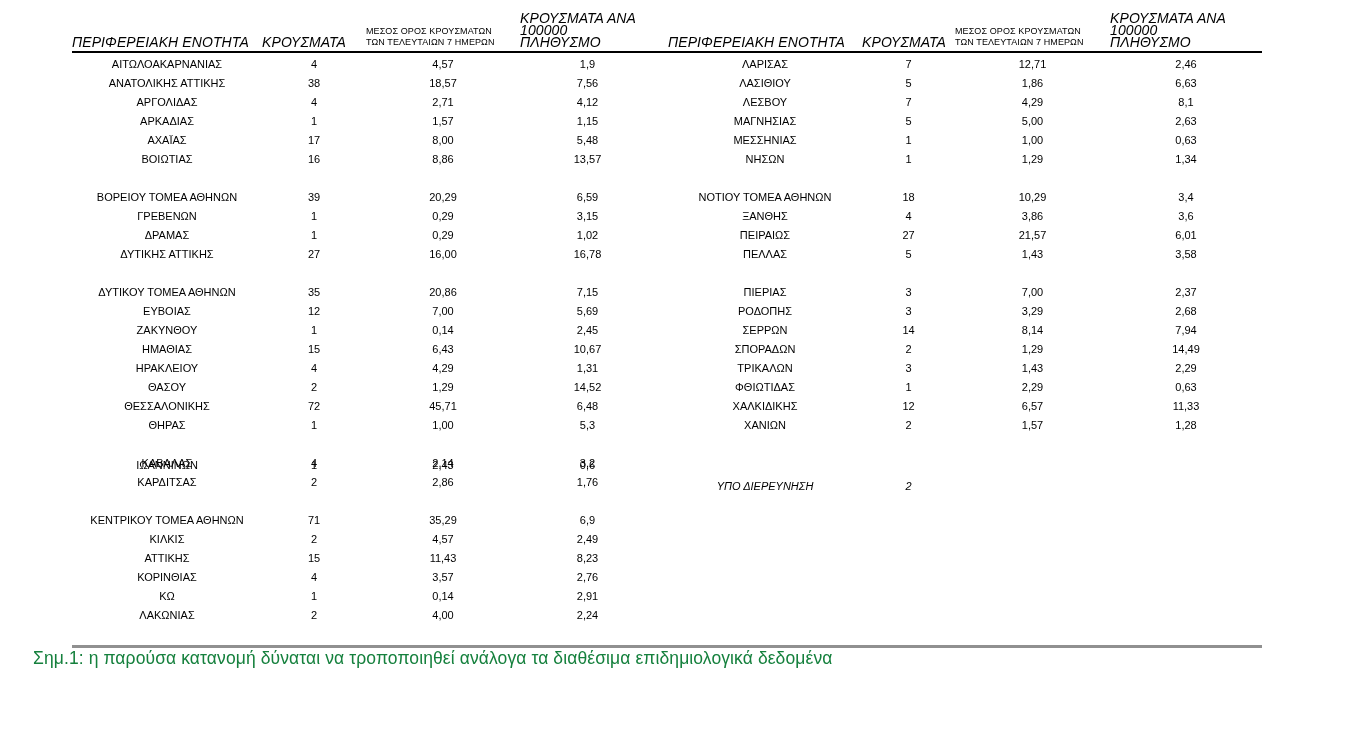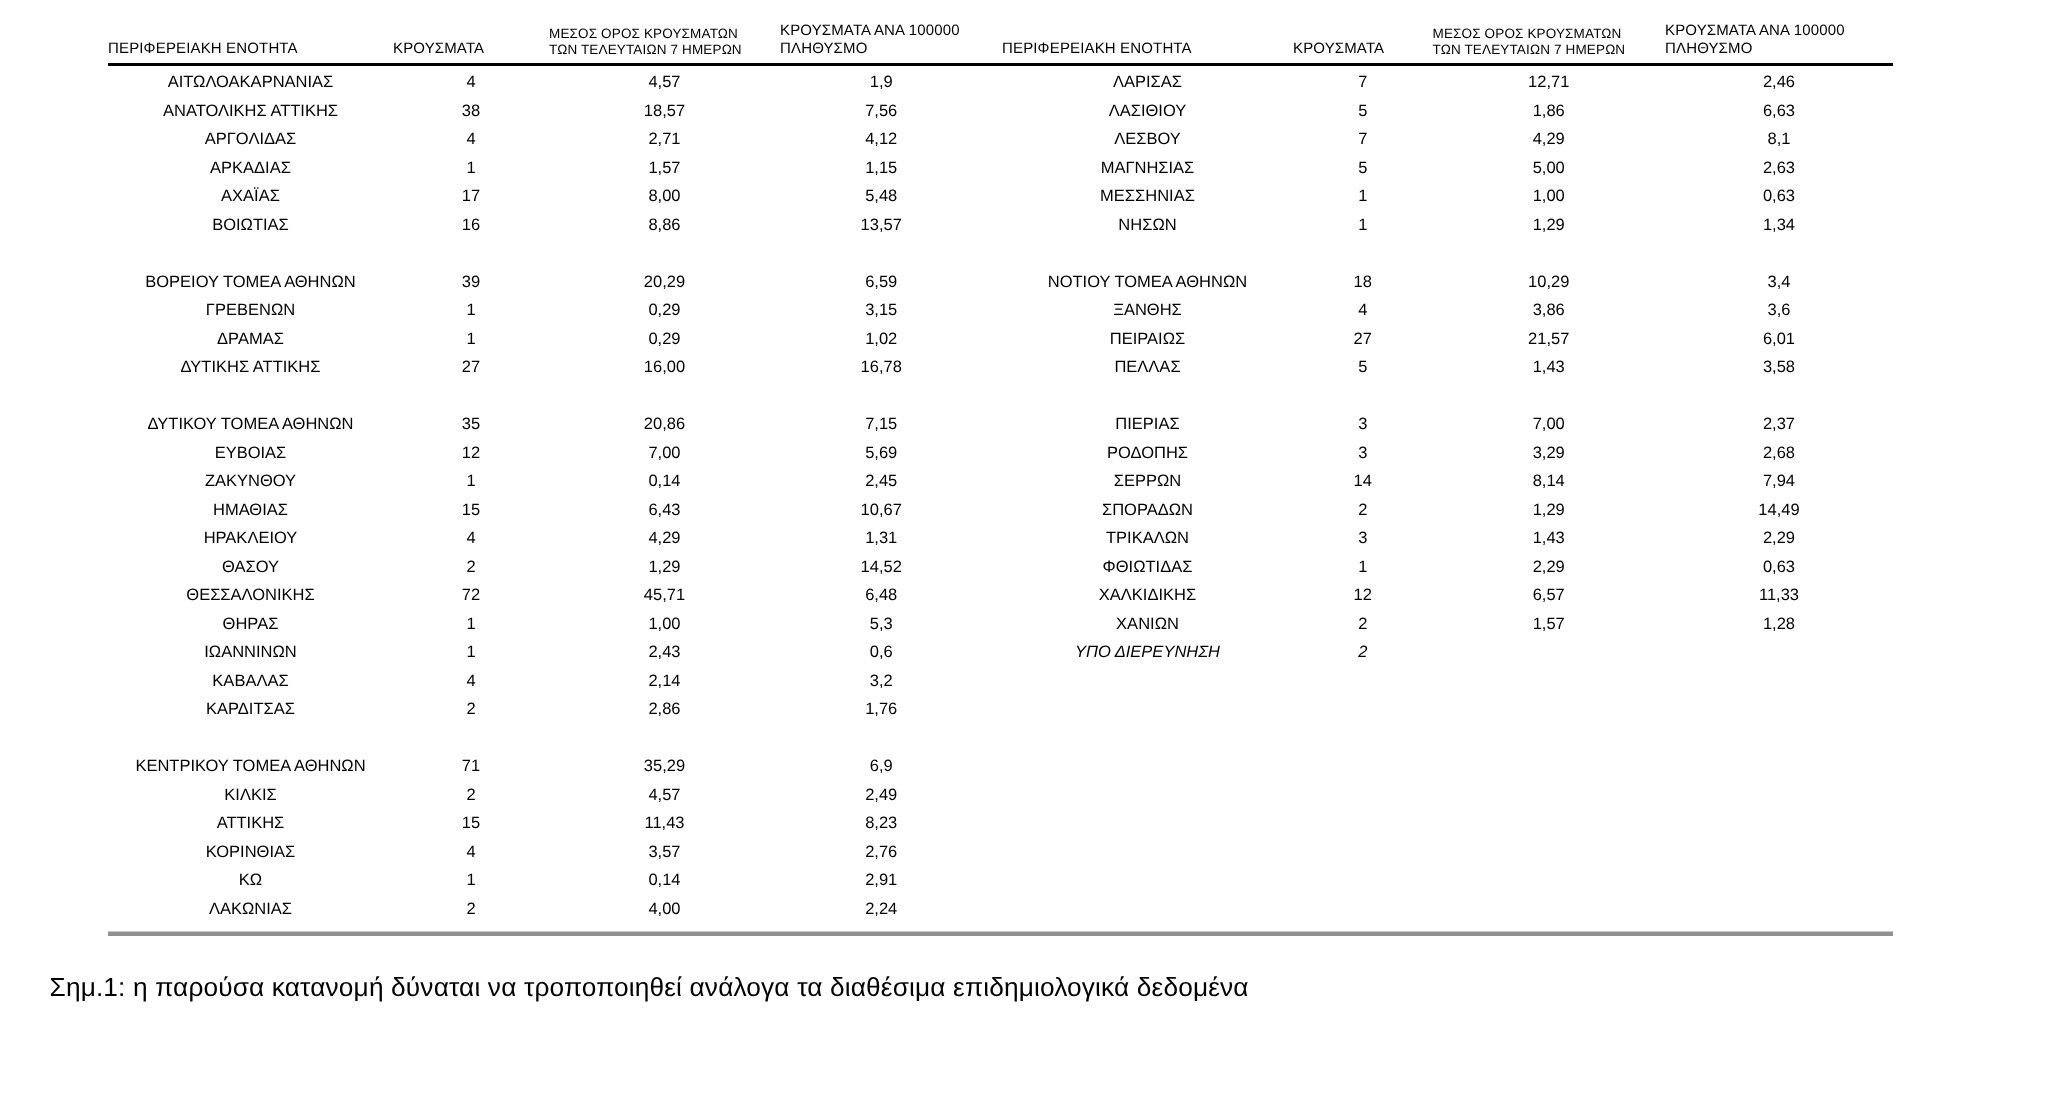--- a/index.html
+++ b/index.html
@@ -27,29 +27,29 @@
     padding-bottom: 3px;
     min-height: 32px;
   }
   .th {
     text-align: left;
     font-size: 11px;
     line-height: 12px;
     letter-spacing: 0.1px;
   }
   .th .small { font-size: 9px; line-height: 11px; display: block; }
-  .th .big   { font-size: 10px; line-height: 12px; display: block; }
-
-  .tbody { border-bottom: 3px solid #909090; padding-top: 2px; padding-bottom: 5px; }
+  .th .big   { font-size: 14px; line-height: 12px; display: block; font-style: italic; }
+
+  .tbody { border-bottom: 3px solid #909090; padding-top: 2px; padding-bottom: 20px; }
   .drow  { height: 19px; align-items: center; }
   .cell  { text-align: center; font-size: 11px; line-height: 19px; white-space: nowrap; }
-  .cell.it { font-style: italic; }
+  .cell.it { font-style: italic; margin-top: 42px; }
 
   .notes { position: absolute; left: 33px; top: 648px; }
-  .note  { font-size: 17.5px; line-height: 20px; color: #000000; margin-bottom: 20px; letter-spacing: 0.1px; }
+  .note  { font-size: 17.5px; line-height: 20px; color: #15803d; margin-bottom: 20px; letter-spacing: 0.1px; }
 </style>
 </head>
 <body>
 
 <div class="sheet">
 
   <div class="tbl">
 
     <div class="grid-row thead">
       <div class="th">

